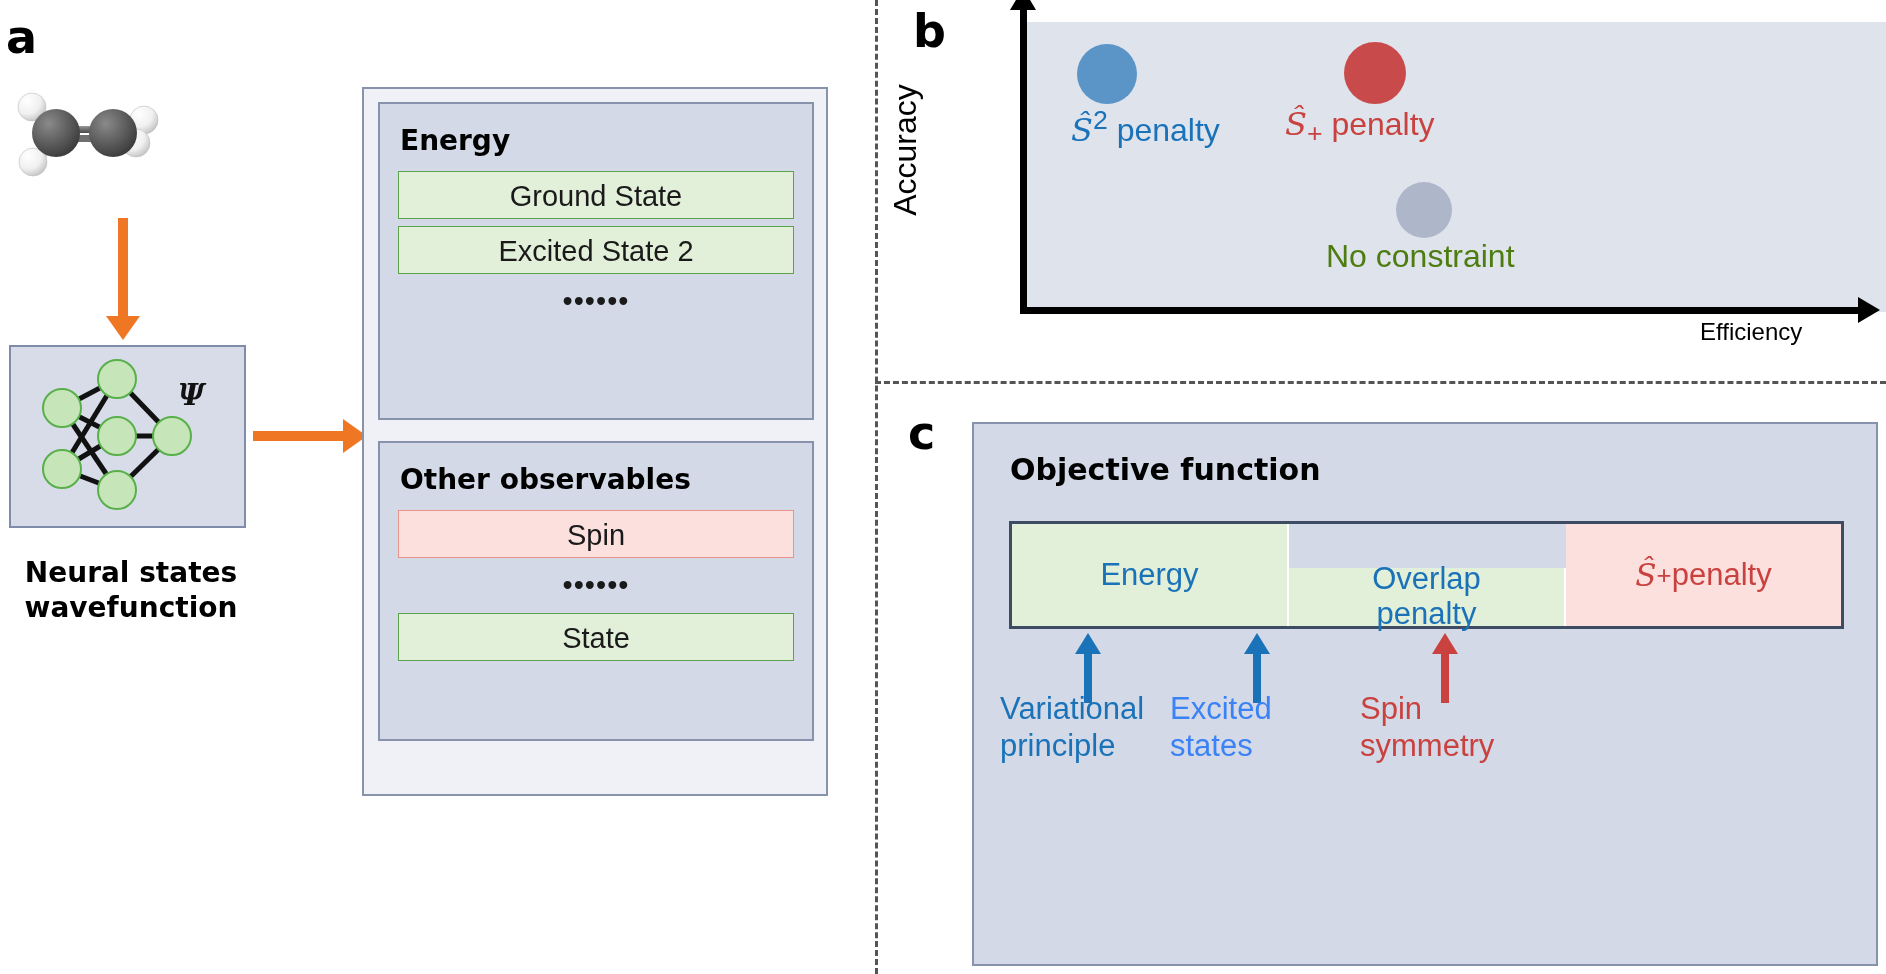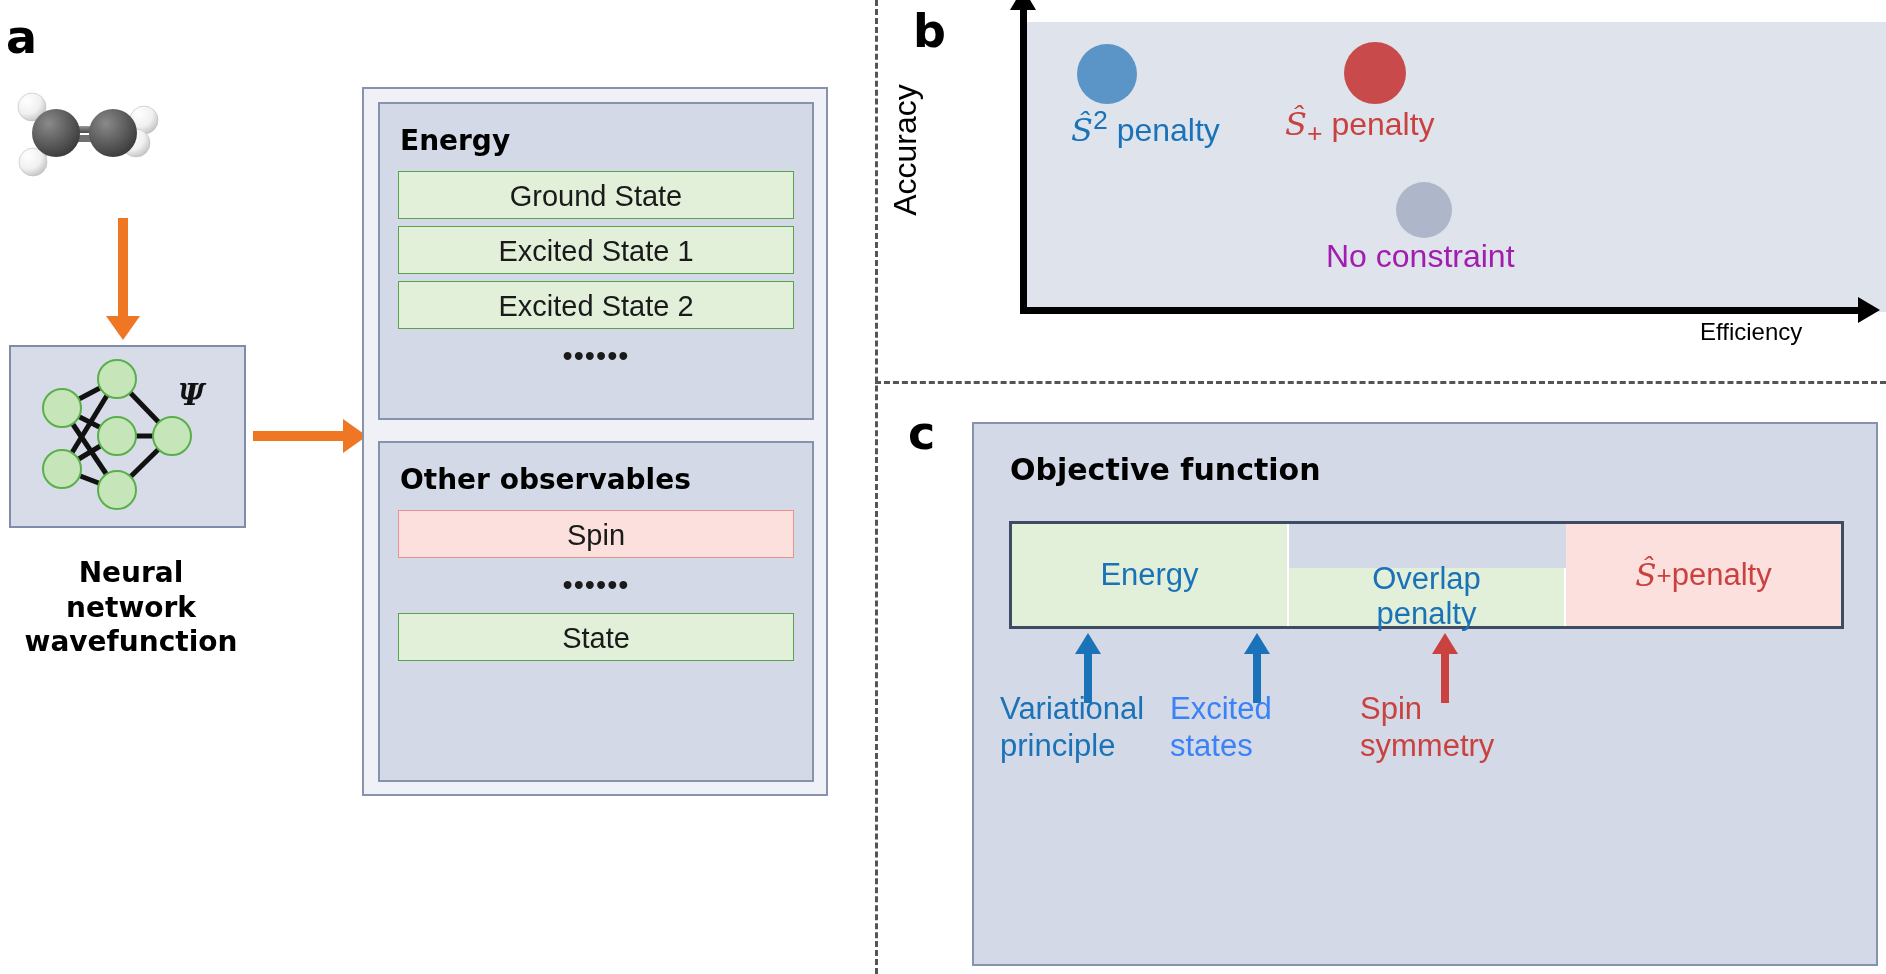--- a/index.html
+++ b/index.html
@@ -107,21 +107,21 @@
   .obs-panel{
     position:absolute;
     left:14px;
     width:436px;
     background:#d3d9e6;
     border:2px solid #8793ac;
     box-sizing:border-box;
     padding:14px 18px 16px 18px;
   }
   #panel-energy{top:13px;height:318px;}
-  #panel-other{top:352px;height:341px;}
+  #panel-other{top:352px;height:300px;}
   .obs-title{
     font-weight:bold;font-size:28px;color:#000;
     margin:6px 0 14px 2px;
     font-family:"DejaVu Sans", sans-serif;
   }
   .obs-item{
     height:48px;
     line-height:48px;
     text-align:center;
     font-size:29px;
@@ -177,21 +177,21 @@
     position:absolute;left:1700px;top:318px;
     font-size:24px;color:#000;white-space:nowrap;
   }
   .bubble{position:absolute;border-radius:50%;}
   #bubble-s2{left:1077px;top:44px;width:60px;height:60px;background:#5b95c8;}
   #bubble-splus{left:1344px;top:42px;width:62px;height:62px;background:#c94a4a;}
   #bubble-none{left:1396px;top:182px;width:56px;height:56px;background:#aeb7ca;}
   .bubble-label{position:absolute;font-size:32px;white-space:nowrap;}
   #label-s2{left:1023px;top:105px;color:#1a72b8;margin-left:48px;}
   #label-splus{left:1285px;top:105px;color:#c9423f;}
-  #label-none{left:1326px;top:238px;color:#a21caf;}
+  #label-none{left:1326px;top:238px;color:#4d7c0f;}
   .mathit{font-family:"DejaVu Serif", serif;font-style:italic;}
 
   
   #panel-c-box{
     position:absolute;left:972px;top:422px;
     width:906px;height:544px;
     background:#d3d9e6;
     border:2px solid #8793ac;
     box-sizing:border-box;
   }
@@ -310,30 +310,29 @@
         <circle cx="51" cy="61" r="19"></circle>
         <circle cx="51" cy="122" r="19"></circle>
         <circle cx="106" cy="32" r="19"></circle>
         <circle cx="106" cy="89" r="19"></circle>
         <circle cx="106" cy="143" r="19"></circle>
         <circle cx="161" cy="89" r="19"></circle>
       </g>
     </svg>
   </div>
   <div id="psi-label">Ψ</div>
-  <div id="nn-caption" style="white-space:pre-line;">Neural network
+  <div id="nn-caption" style="white-space:pre-line;">Neural states
 wavefunction</div>
 
   <div class="arrow-orange-right"></div>
 
   <div id="obs-outer">
     <div class="obs-panel" id="panel-energy">
       <div class="obs-title">Energy</div>
       <div class="obs-item green">Ground State</div>
-      <div class="obs-item green">Excited State 1</div>
       <div class="obs-item green">Excited State 2</div>
       <div class="obs-dots">••••••</div>
     </div>
 
     <div class="obs-panel" id="panel-other">
       <div class="obs-title">Other observables</div>
       <div class="obs-item pink">Spin</div>
       <div class="obs-dots">••••••</div>
       <div class="obs-item green">State</div>
     </div>

